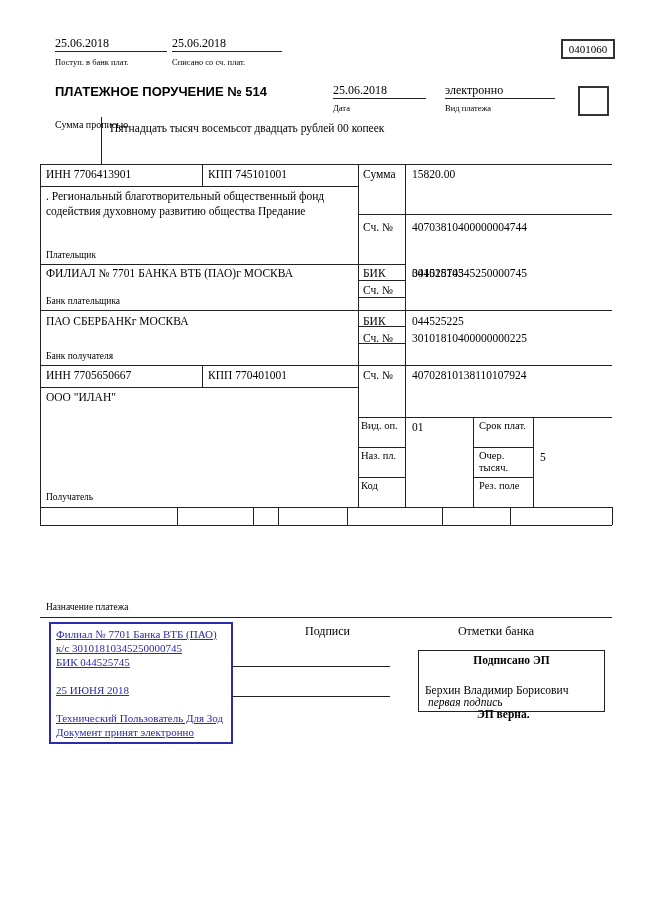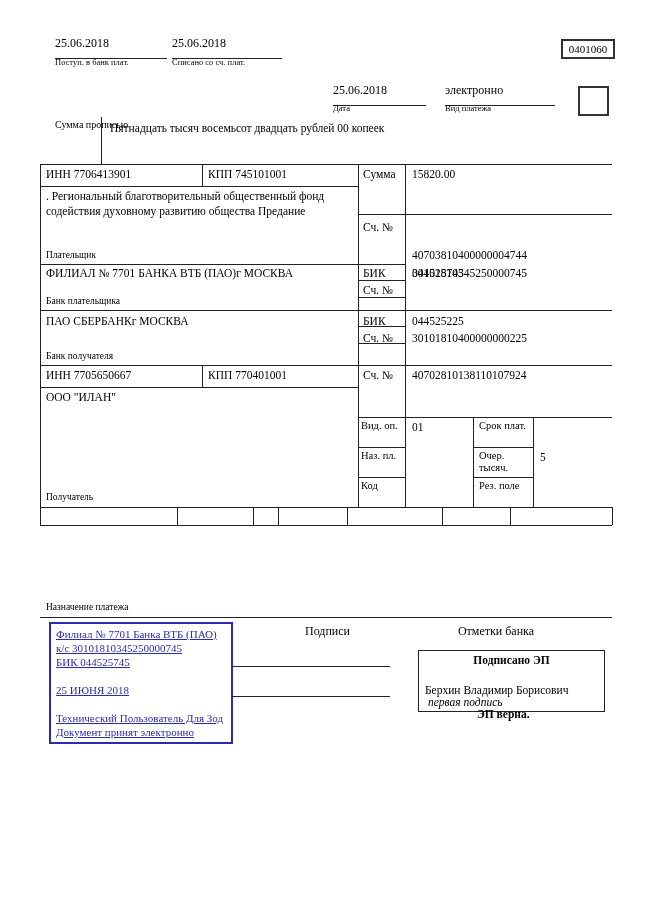--- a/index.html
+++ b/index.html
@@ -8,21 +8,21 @@
     margin:0 auto;font-family:"Liberation Serif",serif;color:#000;
     overflow:hidden;
   }
   .t{position:absolute;font-size:11.5px;line-height:14px;white-space:nowrap;}
   .wrap{white-space:normal;}
   .sm{position:absolute;font-size:9.5px;line-height:11px;white-space:nowrap;}
   .xs{position:absolute;font-size:8.5px;line-height:10px;white-space:nowrap;}
   .cell-lbl{font-size:10.5px;line-height:12px;}
   .hl{position:absolute;height:0;border-top:1px solid #222;}
   .vl{position:absolute;width:0;border-left:1px solid #222;}
-  .field-val{position:absolute;font-size:12px;line-height:15px;border-bottom:1px solid #222;padding-bottom:7px;}
+  .field-val{position:absolute;font-size:12px;line-height:15px;border-bottom:1px solid #222;padding-bottom:0;}
   .title{position:absolute;font-family:"Liberation Sans",sans-serif;font-weight:bold;font-size:13px;white-space:nowrap;}
   .codebox{position:absolute;left:561px;top:39px;width:50px;height:16px;border:2px solid #333;
     font-size:11px;line-height:16px;text-align:center;}
   .checkbox{position:absolute;left:578px;top:86px;width:27px;height:26px;border:2px solid #333;}
   .bluebox{position:absolute;left:49px;top:622px;width:170px;border:2px solid #2b2baf;
     padding:3px 5px;font-size:11px;line-height:14px;color:#2b2baf;}
   .bluebox div{min-height:14px;text-decoration:underline;}
   .esignbox{position:absolute;left:418px;top:650px;width:185px;height:60px;border:1.5px solid #222;}
   .esign-title{font-weight:bold;font-size:11.5px;text-align:center;margin-top:3px;}
   .esign-name{font-size:11.5px;padding-left:6px;margin-top:18px;}
@@ -36,20 +36,21 @@
 <div class="page">
 
   <div class="field-val" style="left:55px;top:36px;width:112px;">25.06.2018</div>
   <div class="xs" style="left:55px;top:57px;">Поступ. в банк плат.</div>
 
   <div class="field-val" style="left:172px;top:36px;width:110px;">25.06.2018</div>
   <div class="xs" style="left:172px;top:57px;">Списано со сч. плат.</div>
 
   <div class="codebox">0401060</div>
 
+  <div class="title" style="left:55px;top:84px;">ПЛАТЕЖНОЕ ПОРУЧЕНИЕ № 514</div>
 
   <div class="field-val" style="left:333px;top:83px;width:93px;">25.06.2018</div>
   <div class="xs" style="left:333px;top:103px;">Дата</div>
 
   <div class="field-val" style="left:445px;top:83px;width:110px;">электронно</div>
   <div class="xs" style="left:445px;top:103px;">Вид платежа</div>
 
   <div class="checkbox"></div>
 
   <div class="sm wrap" style="left:55px;top:119px;width:46px;font-size:10px;line-height:12px;">Сумма прописью</div>
@@ -91,21 +92,21 @@
   <div class="vl" style="left:510px;top:507px;height:18px;"></div>
   <div class="vl" style="left:612px;top:507px;height:18px;"></div>
 
   <div class="t" style="left:46px;top:167px;">ИНН 7706413901</div>
   <div class="t" style="left:208px;top:167px;">КПП 745101001</div>
   <div class="t" style="left:363px;top:167px;">Сумма</div>
   <div class="t" style="left:412px;top:167px;">15820.00</div>
 
   <div class="t wrap" style="left:46px;top:189px;width:300px;line-height:15px;">. Региональный благотворительный общественный фонд содействия духовному развитию общества Предание</div>
   <div class="t" style="left:363px;top:220px;">Сч. №</div>
-  <div class="t" style="left:412px;top:220px;margin-top:28px;">40703810400000004744</div>
+  <div class="t" style="left:412px;top:220px;">40703810400000004744</div>
   <div class="sm" style="left:46px;top:250px;">Плательщик</div>
 
   <div class="t" style="left:46px;top:266px;">ФИЛИАЛ № 7701 БАНКА ВТБ (ПАО)г МОСКВА</div>
   <div class="t" style="left:363px;top:266px;">БИК</div>
   <div class="t" style="left:412px;top:266px;">044525745</div>
   <div class="t" style="left:363px;top:283px;">Сч. №</div>
   <div class="t" style="left:412px;top:266px;">30101810345250000745</div>
   <div class="sm" style="left:46px;top:296px;">Банк плательщика</div>
 
   <div class="t" style="left:46px;top:314px;">ПАО СБЕРБАНКг МОСКВА</div>

